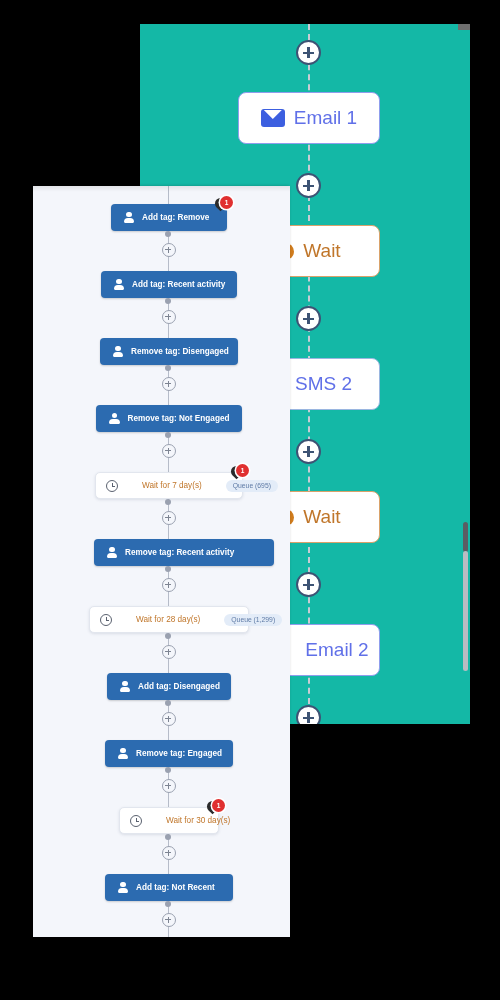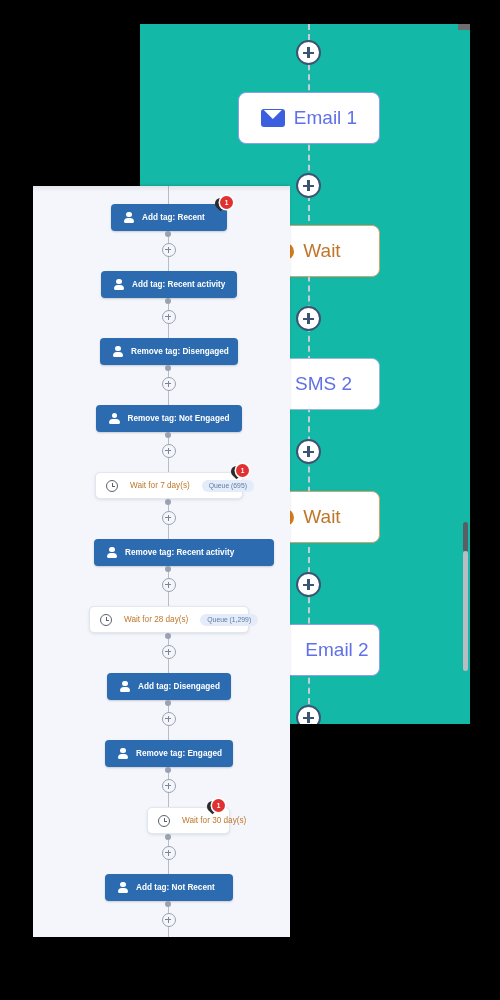--- a/index.html
+++ b/index.html
@@ -258,21 +258,21 @@
   
   .fwait {
     position: absolute;
     box-sizing: border-box;
     height: 27px;
     border-radius: 5px;
     background: #ffffff;
     border: 1px solid #e2e6ee;
     display: flex;
     align-items: center;
-    gap: 12px;
+    gap: 24px;
     padding: 0 10px;
     font-size: 8.2px;
     color: #c0762a;
     white-space: nowrap;
     box-shadow: 0 1px 3px rgba(50,60,90,0.13);
   }
 
   .clock-icon {
     width: 12px;
     height: 12px;
@@ -385,21 +385,21 @@
 
   <div id="front-panel">
     <div class="fspine"></div>
     <div id="front-steps">
         <div style="position: absolute; left: 0px; top: 0px; width: 257px;">
           <div class="fnode" style="top: 18px; left: 78px; width: 116px;">
             <span class="person-icon">
               <span class="head"></span>
               <span class="torso"></span>
             </span>
-            <span>Add tag: Recent</span>
+            <span>Add tag: Remove</span>
           </div>
           <div class="badge-pin" style="left: 182px; top: 12px;"></div>
           <div class="badge" style="left: 187px; top: 10px;">1</div>
         </div>
         <div style="position: absolute; left: 0px; top: 0px; width: 257px;">
           <div class="fnode" style="top: 85px; left: 68px; width: 136px;">
             <span class="person-icon">
               <span class="head"></span>
               <span class="torso"></span>
             </span>
@@ -461,21 +461,21 @@
         <div style="position: absolute; left: 0px; top: 0px; width: 257px;">
           <div class="fnode" style="top: 554px; left: 72px; width: 128px;">
             <span class="person-icon">
               <span class="head"></span>
               <span class="torso"></span>
             </span>
             <span>Remove tag: Engaged</span>
           </div>
         </div>
         <div style="position: absolute; left: 0px; top: 0px; width: 257px;">
-          <div class="fwait" style="top: 621px; left: 86px; width: 83px; margin-left: 28px;">
+          <div class="fwait" style="top: 621px; left: 86px; width: 100px;">
             <span class="clock-icon"></span>
             <span>Wait for 30 day(s)</span>
           </div>
           <div class="badge-pin" style="left: 174px; top: 615px;"></div>
           <div class="badge" style="left: 179px; top: 613px;">1</div>
         </div>
         <div style="position: absolute; left: 0px; top: 0px; width: 257px;">
           <div class="fnode" style="top: 688px; left: 72px; width: 128px;">
             <span class="person-icon">
               <span class="head"></span>

